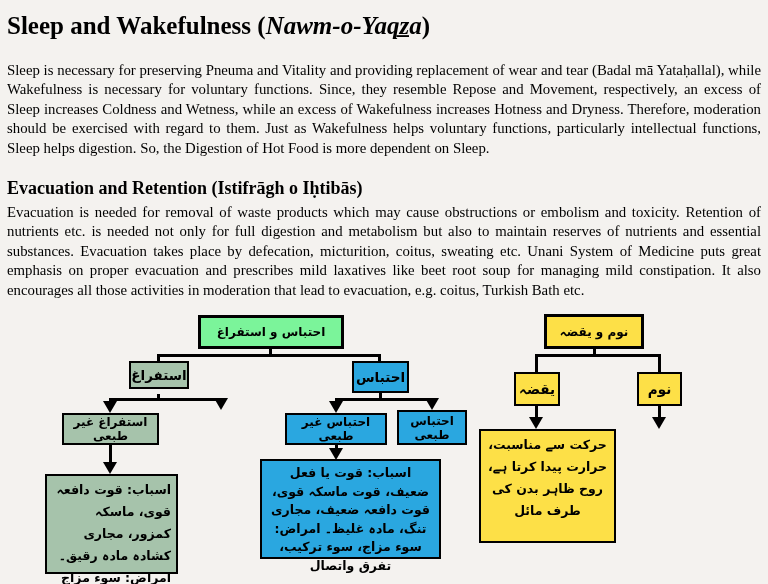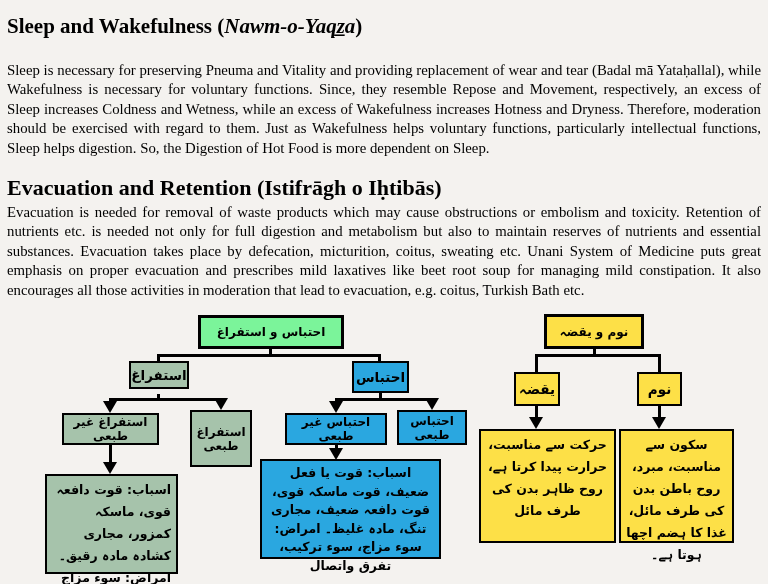--- a/index.html
+++ b/index.html
@@ -5,29 +5,29 @@
   html,body{margin:0;padding:0;}
   body{
     width:768px;height:584px;
     background:#f4f2ef;
     color:#000;
     font-family:"Liberation Serif","DejaVu Serif",serif;
     overflow:hidden;
   }
   .page{padding:0 7px;}
   h1.title{
-    font-size:21px;font-weight:bold;margin:12px 0 0 0;line-height:28px;
+    font-size:25px;font-weight:bold;margin:12px 0 0 0;line-height:28px;
   }
   h1.title em{font-style:italic;}
   p.body{
     font-size:14.8px;line-height:19.4px;text-align:justify;margin:0;
   }
   #para1{margin-top:21px;}
   h2.section{
-    font-size:22px;font-weight:bold;margin:17px 0 2px 0;line-height:26px;
+    font-size:18px;font-weight:bold;margin:17px 0 2px 0;line-height:26px;
   }
   
   .diagram{position:relative;width:768px;height:284px;margin-top:2px;}
   .bx{
     position:absolute;box-sizing:border-box;
     border:2px solid #000;
     display:flex;align-items:center;justify-content:center;
     direction:rtl;text-align:center;
     font-family:"DejaVu Sans",sans-serif;font-weight:bold;
   }
@@ -64,21 +64,20 @@
   <p class="body" id="para2">Evacuation is needed for removal of waste products which may cause obstructions or embolism and toxicity. Retention of nutrients etc. is needed not only for full digestion and metabolism but also to maintain reserves of nutrients and essential substances. Evacuation takes place by defecation, micturition, coitus, sweating etc. Unani System of Medicine puts great emphasis on proper evacuation and prescribes mild laxatives like beet root soup for managing mild constipation. It also encourages all those activities in moderation that lead to evacuation, e.g. coitus, Turkish Bath etc.</p>
 
   <div class="diagram">
 
     <div class="bx green rootbx" style="left:191px;top:13px;width:146px;height:34px;">احتباس و استفراغ</div>
 
     <div class="bx sage lvl1" style="left:122px;top:59px;width:60px;height:28px;">استفراغ</div>
     <div class="bx blue lvl1" style="left:345px;top:59px;width:57px;height:32px;">احتباس</div>
 
     <div class="bx sage lvl2" style="left:55px;top:111px;width:97px;height:32px;">استفراغ غیر طبعی</div>
-    <div class="bx sage lvl2" style="left:183px;top:108px;width:62px;height:57px;padding:2px;">استفراغ طبعی</div>
     <div class="bx blue lvl2" style="left:278px;top:111px;width:102px;height:32px;">احتباس غیر طبعی</div>
     <div class="bx blue lvl2" style="left:390px;top:108px;width:70px;height:35px;">احتباس طبعی</div>
 
     <div class="bx sage leaf ralign" style="left:38px;top:172px;width:133px;height:100px;line-height:22px;">اسباب: قوت دافعہ قوی، ماسکہ کمزور، مجاری کشادہ مادہ رقیق۔ امراض: سوء مزاج بارد</div>
     <div class="bx blue leaf" style="left:253px;top:157px;width:181px;height:100px;line-height:18.5px;">اسباب: قوت یا فعل ضعیف، قوت ماسکہ قوی، قوت دافعہ ضعیف، مجاری تنگ، مادہ غلیظ۔ امراض: سوء مزاج، سوء ترکیب، تفرق واتصال</div>
 
     <div class="ln" style="left:262px;top:46px;width:3px;height:8px;"></div>
     <div class="ln" style="left:150px;top:52px;width:224px;height:3px;"></div>
     <div class="ln" style="left:150px;top:52px;width:3px;height:9px;"></div>
     <div class="ln" style="left:371px;top:52px;width:3px;height:9px;"></div>
@@ -98,21 +97,20 @@
 
     <div class="ln" style="left:328px;top:143px;width:3px;height:4px;"></div>
     <div class="ah" style="left:322px;top:146px;"></div>
 
     <div class="bx tan rootbx" style="left:537px;top:12px;width:100px;height:35px;">نوم و یقضہ</div>
 
     <div class="bx tan lvl1" style="left:507px;top:70px;width:46px;height:34px;">یقضہ</div>
     <div class="bx tan lvl1" style="left:630px;top:70px;width:45px;height:34px;">نوم</div>
 
     <div class="bx tan leaf" style="left:472px;top:127px;width:137px;height:114px;line-height:22px;">حرکت سے مناسبت، حرارت پیدا کرتا ہے، روح ظاہر بدن کی طرف مائل</div>
-    <div class="bx tan leaf" style="left:612px;top:127px;width:115px;height:114px;line-height:22px;">سکون سے مناسبت، مبرد، روح باطن بدن کی طرف مائل، غذا کا ہضم اچھا ہوتا ہے۔</div>
 
     <div class="ln" style="left:586px;top:47px;width:3px;height:8px;"></div>
     <div class="ln" style="left:528px;top:52px;width:126px;height:3px;"></div>
     <div class="ln" style="left:528px;top:52px;width:3px;height:18px;"></div>
     <div class="ln" style="left:651px;top:52px;width:3px;height:18px;"></div>
 
     <div class="ln" style="left:528px;top:104px;width:3px;height:12px;"></div>
     <div class="ah" style="left:522px;top:115px;"></div>
     <div class="ln" style="left:651px;top:104px;width:3px;height:12px;"></div>
     <div class="ah" style="left:645px;top:115px;"></div>

